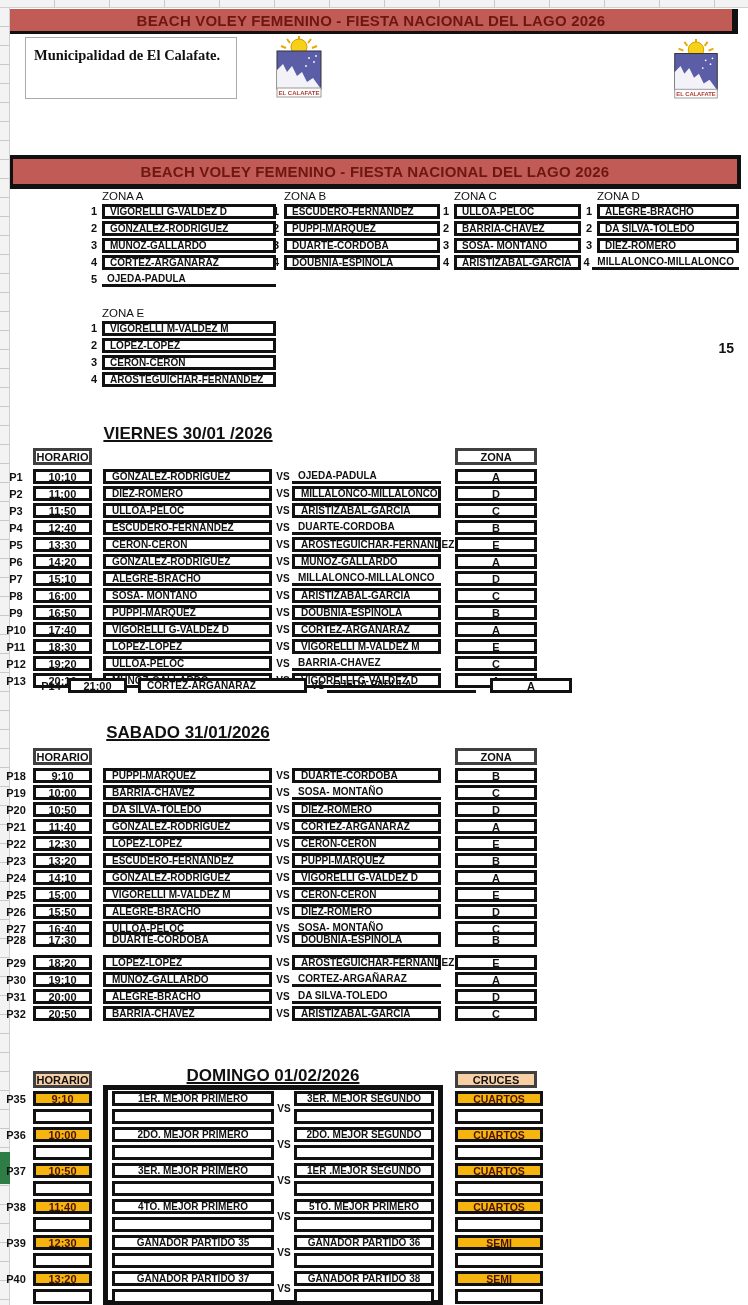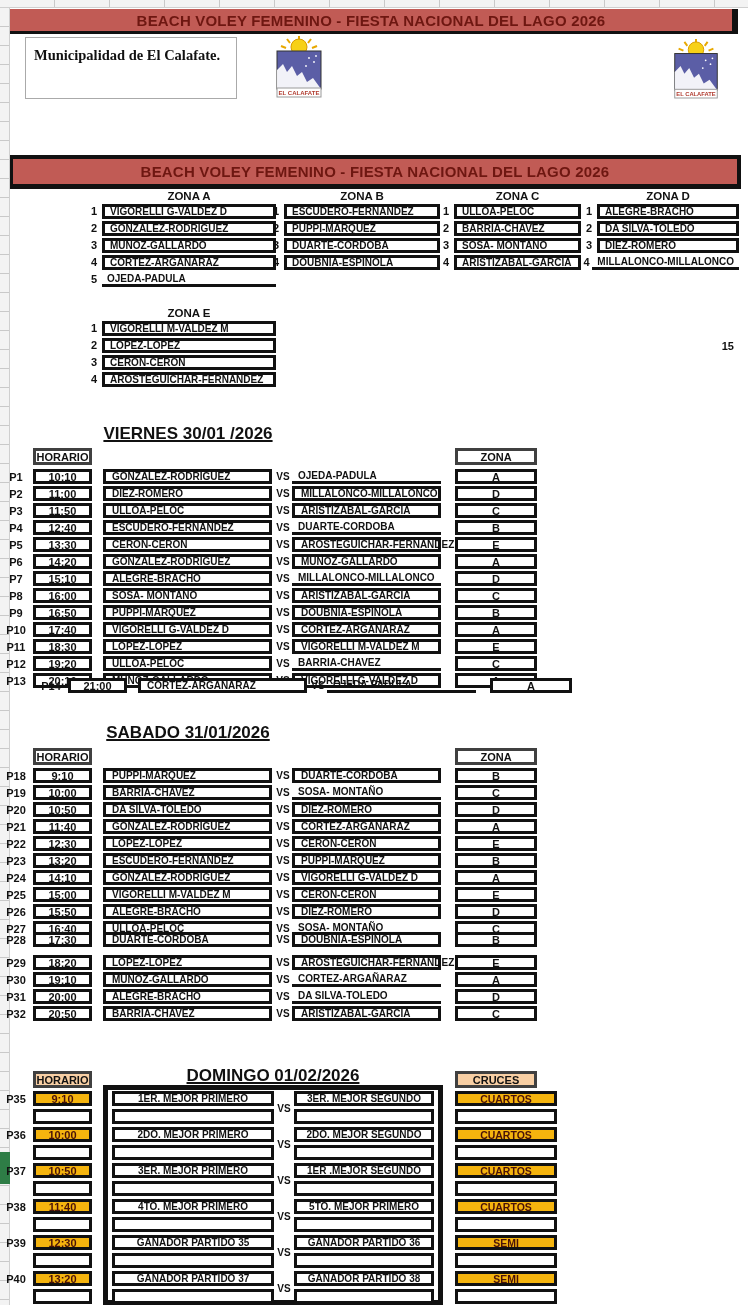--- a/index.html
+++ b/index.html
@@ -38,34 +38,34 @@
 
   
   .fixture-box{position:absolute;left:110px;top:96px;width:330px;height:49px;
     border:5px solid #111;background:#fff;padding:3px;box-shadow:3px 3px 0 #111;}
   .fixture-box .inner{width:100%;height:100%;border:2px solid #111;
     display:flex;align-items:center;justify-content:center;
     font-size:25px;font-weight:bold;letter-spacing:.5px;}
 
   
   .zone{position:absolute;}
-  .zone .zhead{margin-left:16px;text-align:center;font-size:11.5px;font-weight:bold;height:13px;line-height:13px;}
+  .zone .zhead{margin-left:16px;font-size:11.5px;font-weight:normal;height:13px;line-height:13px;}
   .zrow{display:flex;height:17px;}
   .znum{width:16px;font-size:11px;font-weight:bold;text-align:center;line-height:17px;}
   .zcell{flex:1;height:15px;margin-top:1px;border:3px solid #111;background:#fff;
     font-size:10px;font-weight:bold;display:flex;align-items:center;padding:0 5px;white-space:nowrap;}
   .zcell.line{border:none;border-bottom:3px solid #111;background:transparent;}
   #zoneA{left:86px;top:190px;width:190px;}
   #zoneB{left:268px;top:190px;width:172px;}
   #zoneC{left:438px;top:190px;width:143px;}
   #zoneD{left:581px;top:190px;width:158px;}
   #zoneE{left:86px;top:307px;width:190px;}
 
   .side-note{position:absolute;left:700px;top:340px;width:34px;text-align:right;
-    font-size:11px;font-weight:bold;}
+    font-size:14px;font-weight:bold;}
 
   
   .day{position:absolute;left:0;width:748px;}
   #day0{top:420px;height:300px;}
   #day1{top:718px;height:310px;}
   #day2{top:1064px;height:241px;}
   .day-title{position:absolute;left:103px;width:170px;text-align:center;font-size:17px;font-weight:bold;
     text-decoration:underline;text-decoration-thickness:2px;white-space:nowrap;}
   #day2 .day-title{width:340px;}
   .hdr{position:absolute;height:17px;border:3px solid #404040;background:#fff;
@@ -83,21 +83,21 @@
   .c-vs{left:273px;width:20px;top:3px;text-align:center;font-size:10px;font-weight:bold;}
   .c-t2{left:292px;width:149px;padding-left:6px;}
   .c-zone{left:455px;width:82px;font-size:11px;}
 
   
   .dframe{position:absolute;left:103px;top:21px;width:340px;height:220px;border:5px solid #111;background:#fff;}
   .pair{position:absolute;left:0;width:748px;height:36px;}
   .p-time{left:33px;width:59px;font-size:11px;}
   .p-t1{left:112px;width:162px;justify-content:center;padding:0 2px;}
   .p-t2{left:294px;width:140px;justify-content:center;padding:0 2px;}
-  .p-stage{left:455px;width:102px;font-size:10.5px;}
+  .p-stage{left:455px;width:88px;font-size:10.5px;}
   .row2{top:19px;}
   .p-vs{left:274px;width:20px;top:13px;position:absolute;text-align:center;font-size:10px;font-weight:bold;}
 </style>
 </head>
 <body>
 
 <div class="canvas">
 
   <div class="sheet-top"></div>
   <div class="sheet-left"></div>

